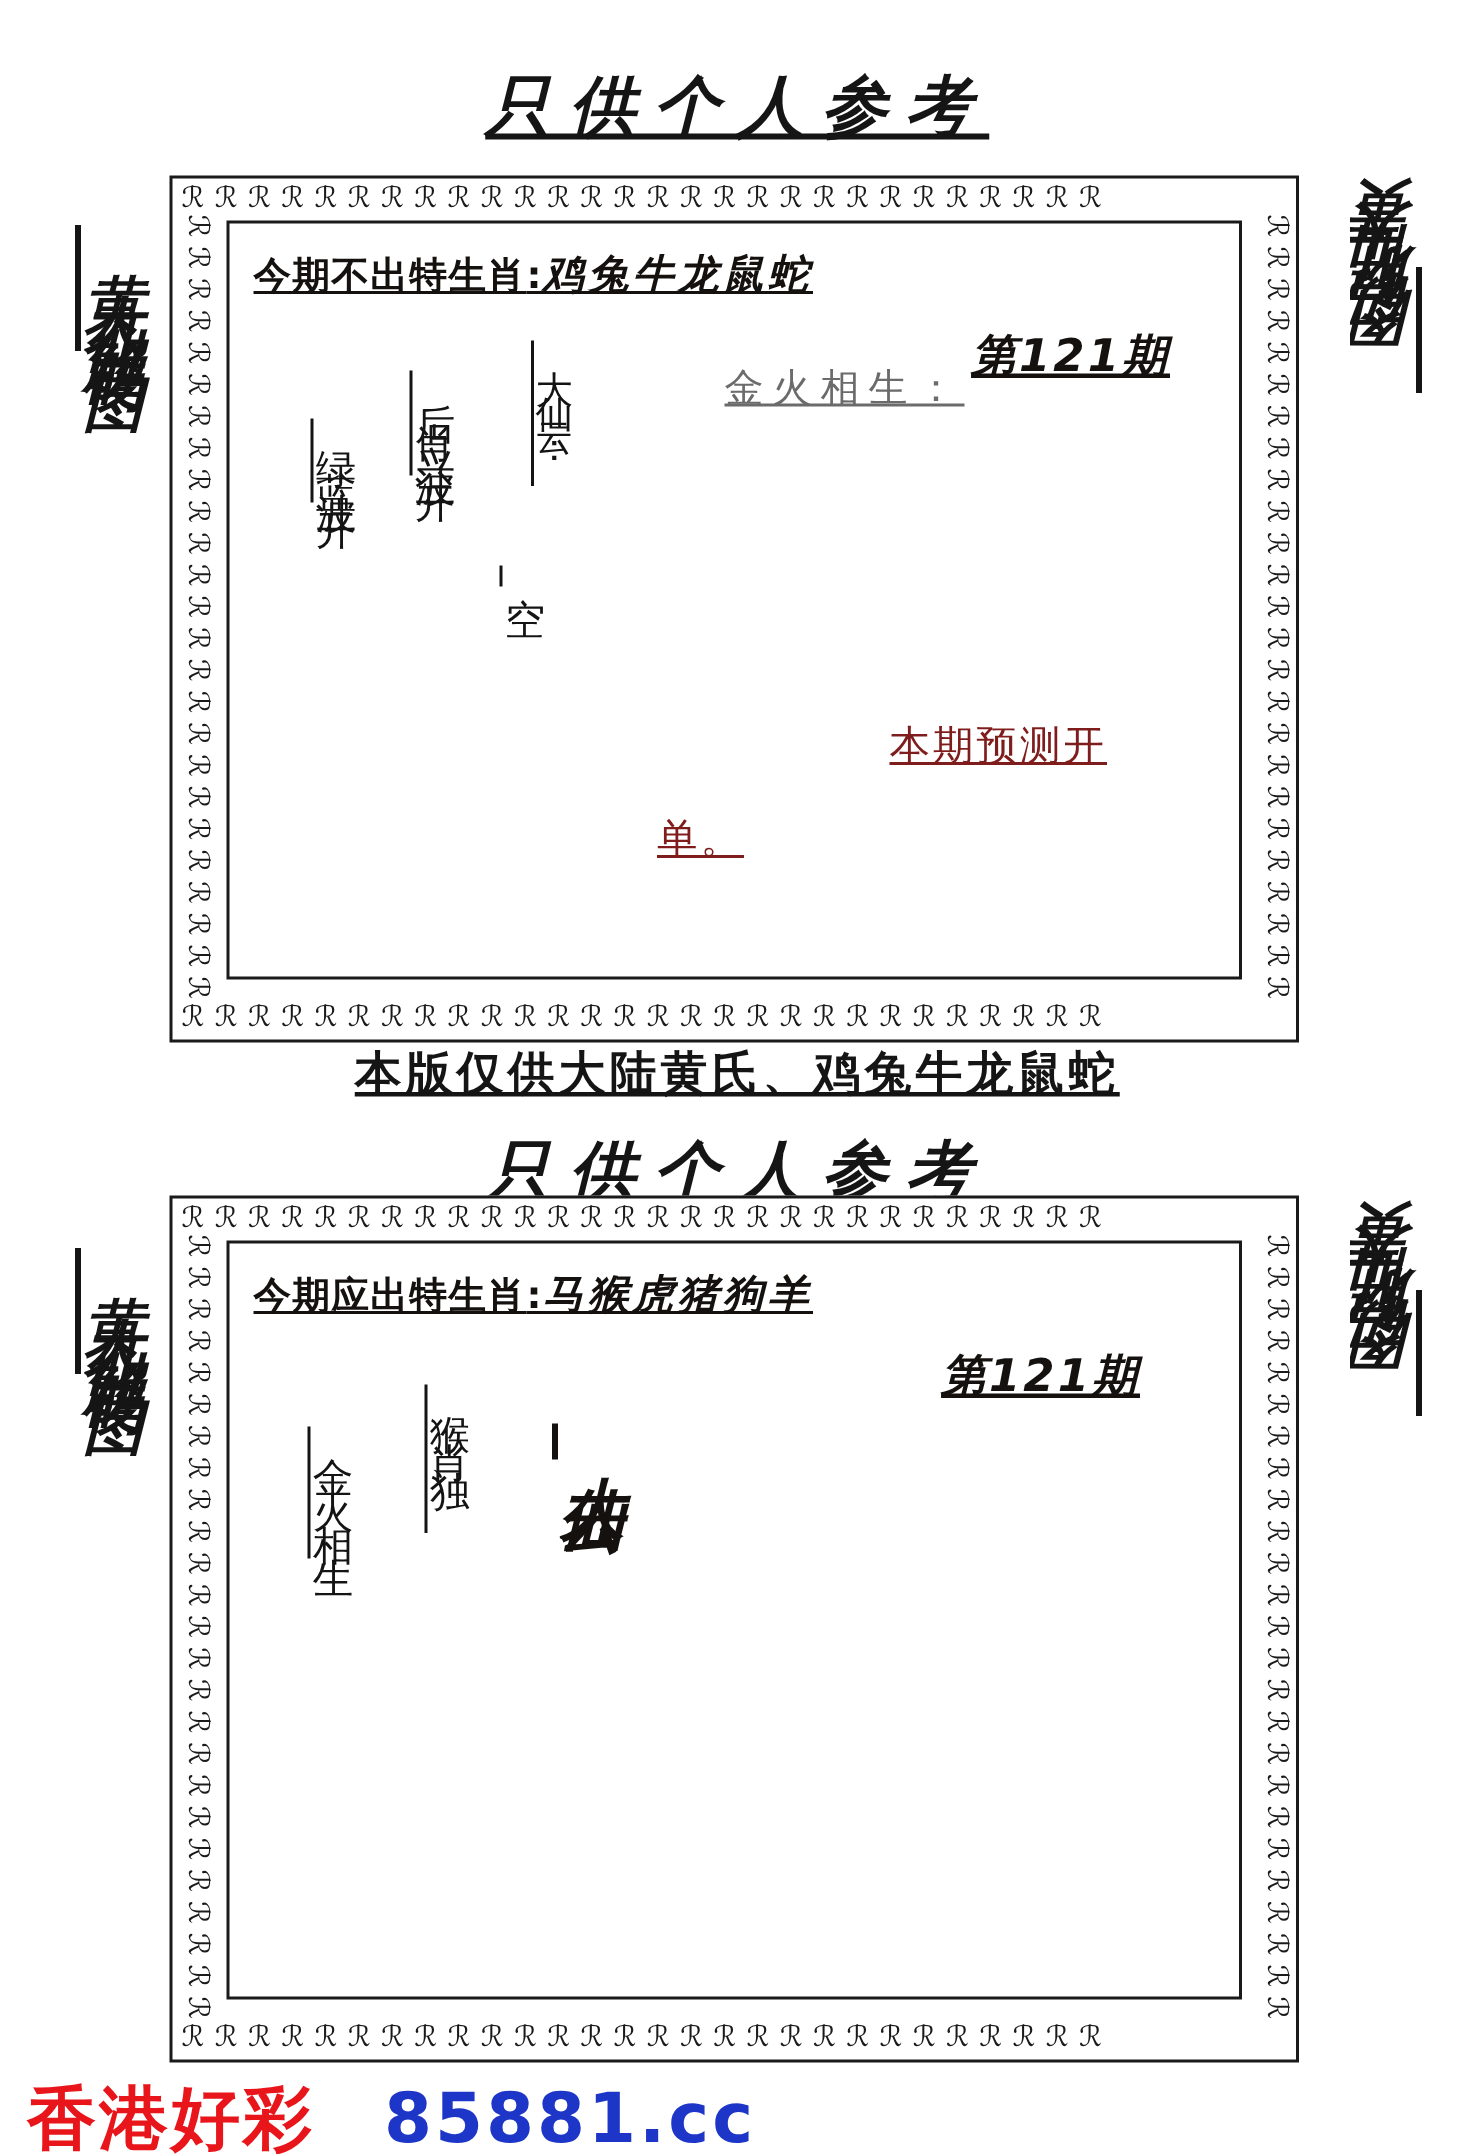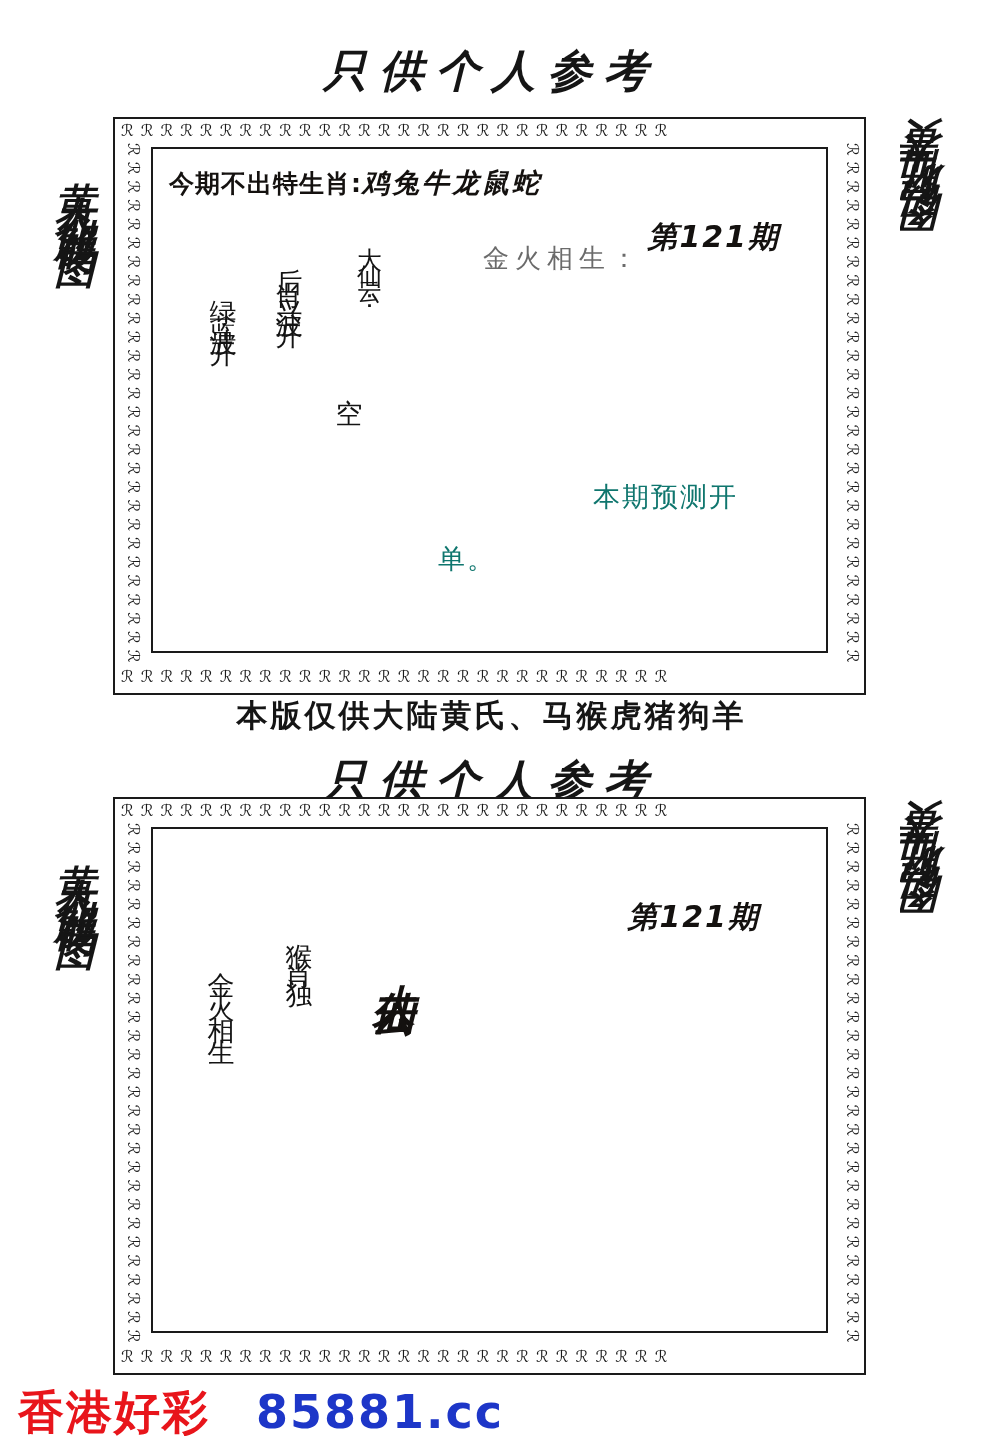--- a/index.html
+++ b/index.html
@@ -11,20 +11,21 @@
     position:relative;
     overflow:hidden;
   }
   .page{position:absolute;inset:0;}
 
   
   .hand{
     font-family:"DejaVu Sans","Liberation Sans",sans-serif;
     color:#14110f;
     letter-spacing:1px;
+    text-decoration:underline;
   }
 
   
   .headline{
     position:absolute;
     width:100%;
     text-align:center;
     font-size:44px;
     font-weight:700;
     font-style:italic;
@@ -47,21 +48,21 @@
   .panel-inner{
     position:absolute;
     left:36px;right:36px;top:28px;bottom:40px;
     border:2px solid #1a1a1a;
     box-sizing:border-box;
   }
 
   
   .wave{
     position:absolute;
-    font-size:16px;
+    font-size:19px;
     color:#1a1a1a;
     letter-spacing:7px;
     white-space:nowrap;
     overflow:hidden;
     font-family:"DejaVu Sans",sans-serif;
     user-select:none;
   }
   .wave-top{left:6px;right:6px;top:2px;height:24px;}
   .wave-bottom{left:6px;right:6px;bottom:2px;height:24px;}
   .wave-left{
@@ -121,21 +122,21 @@
   }
 
   .vtext{
     position:absolute;
     writing-mode:vertical-rl;
     font-size:27px;
     letter-spacing:14px;
     color:#141414;
   }
 
-  .ptext{position:absolute;font-size:26px;letter-spacing:2px;color:#0f766e;}
+  .ptext{position:absolute;font-size:26px;letter-spacing:2px;color:#7f1d1d;}
 
   
   .big-title{
     position:absolute;
     font-size:38px;
     font-weight:700;
     font-style:italic;
     letter-spacing:9px;
   }
   .numrow{
@@ -200,34 +201,37 @@
       <div class="vtext hand" style="left:200px;top:78px;font-size:25px;letter-spacing:18px;">大仙云：</div>
       <div class="vtext hand" style="left:178px;top:228px;font-size:27px;">空</div>
 
       <div class="ptext hand" style="left:330px;top:92px;letter-spacing:6px;color:#6b6b6b;">金火相生：</div>
 
       <div class="ptext hand" style="left:440px;top:330px;font-size:27px;">本期预测开</div>
       <div class="ptext hand" style="left:285px;top:392px;font-size:27px;">单。</div>
     </div>
   </div>
 
-  <div class="footer hand" id="footer-1">本版仅供大陆黄氏、马猴虎猪狗羊</div>
+  <div class="footer hand" id="footer-1">本版仅供大陆黄氏、鸡兔牛龙鼠蛇</div>
 
   <div class="headline hand" id="headline-2">只供个人参考</div>
 
   <div class="side-title hand" id="side-left-2">黄大仙解码图</div>
   <div class="side-title hand" id="side-right-2">图码解仙大黄</div>
 
   <div class="panel" id="panel-2">
     <div class="wave wave-top">ℛℛℛℛℛℛℛℛℛℛℛℛℛℛℛℛℛℛℛℛℛℛℛℛℛℛℛℛ</div>
     <div class="wave wave-bottom">ℛℛℛℛℛℛℛℛℛℛℛℛℛℛℛℛℛℛℛℛℛℛℛℛℛℛℛℛ</div>
     <div class="wave wave-left">ℛℛℛℛℛℛℛℛℛℛℛℛℛℛℛℛℛℛℛℛℛℛℛℛℛℛℛℛ</div>
     <div class="wave wave-right">ℛℛℛℛℛℛℛℛℛℛℛℛℛℛℛℛℛℛℛℛℛℛℛℛℛℛℛℛ</div>
 
     <div class="panel-inner">
+      <div class="zodiac-line hand" style="left:16px;top:16px;">
+        <span>今期应出特生肖</span><span>:</span><span class="nums">马猴虎猪狗羊</span>
+      </div>
 
       <div class="issue hand" style="right:66px;top:68px;">第121期</div>
 
       <div class="vtext hand" style="left:50px;top:122px;letter-spacing:22px;">金火相生</div>
       <div class="vtext hand" style="left:128px;top:94px;letter-spacing:18px;">猴肖独、</div>
 
       <div class="daxian hand" style="left:212px;top:120px;">大仙云</div>
 
 
 

